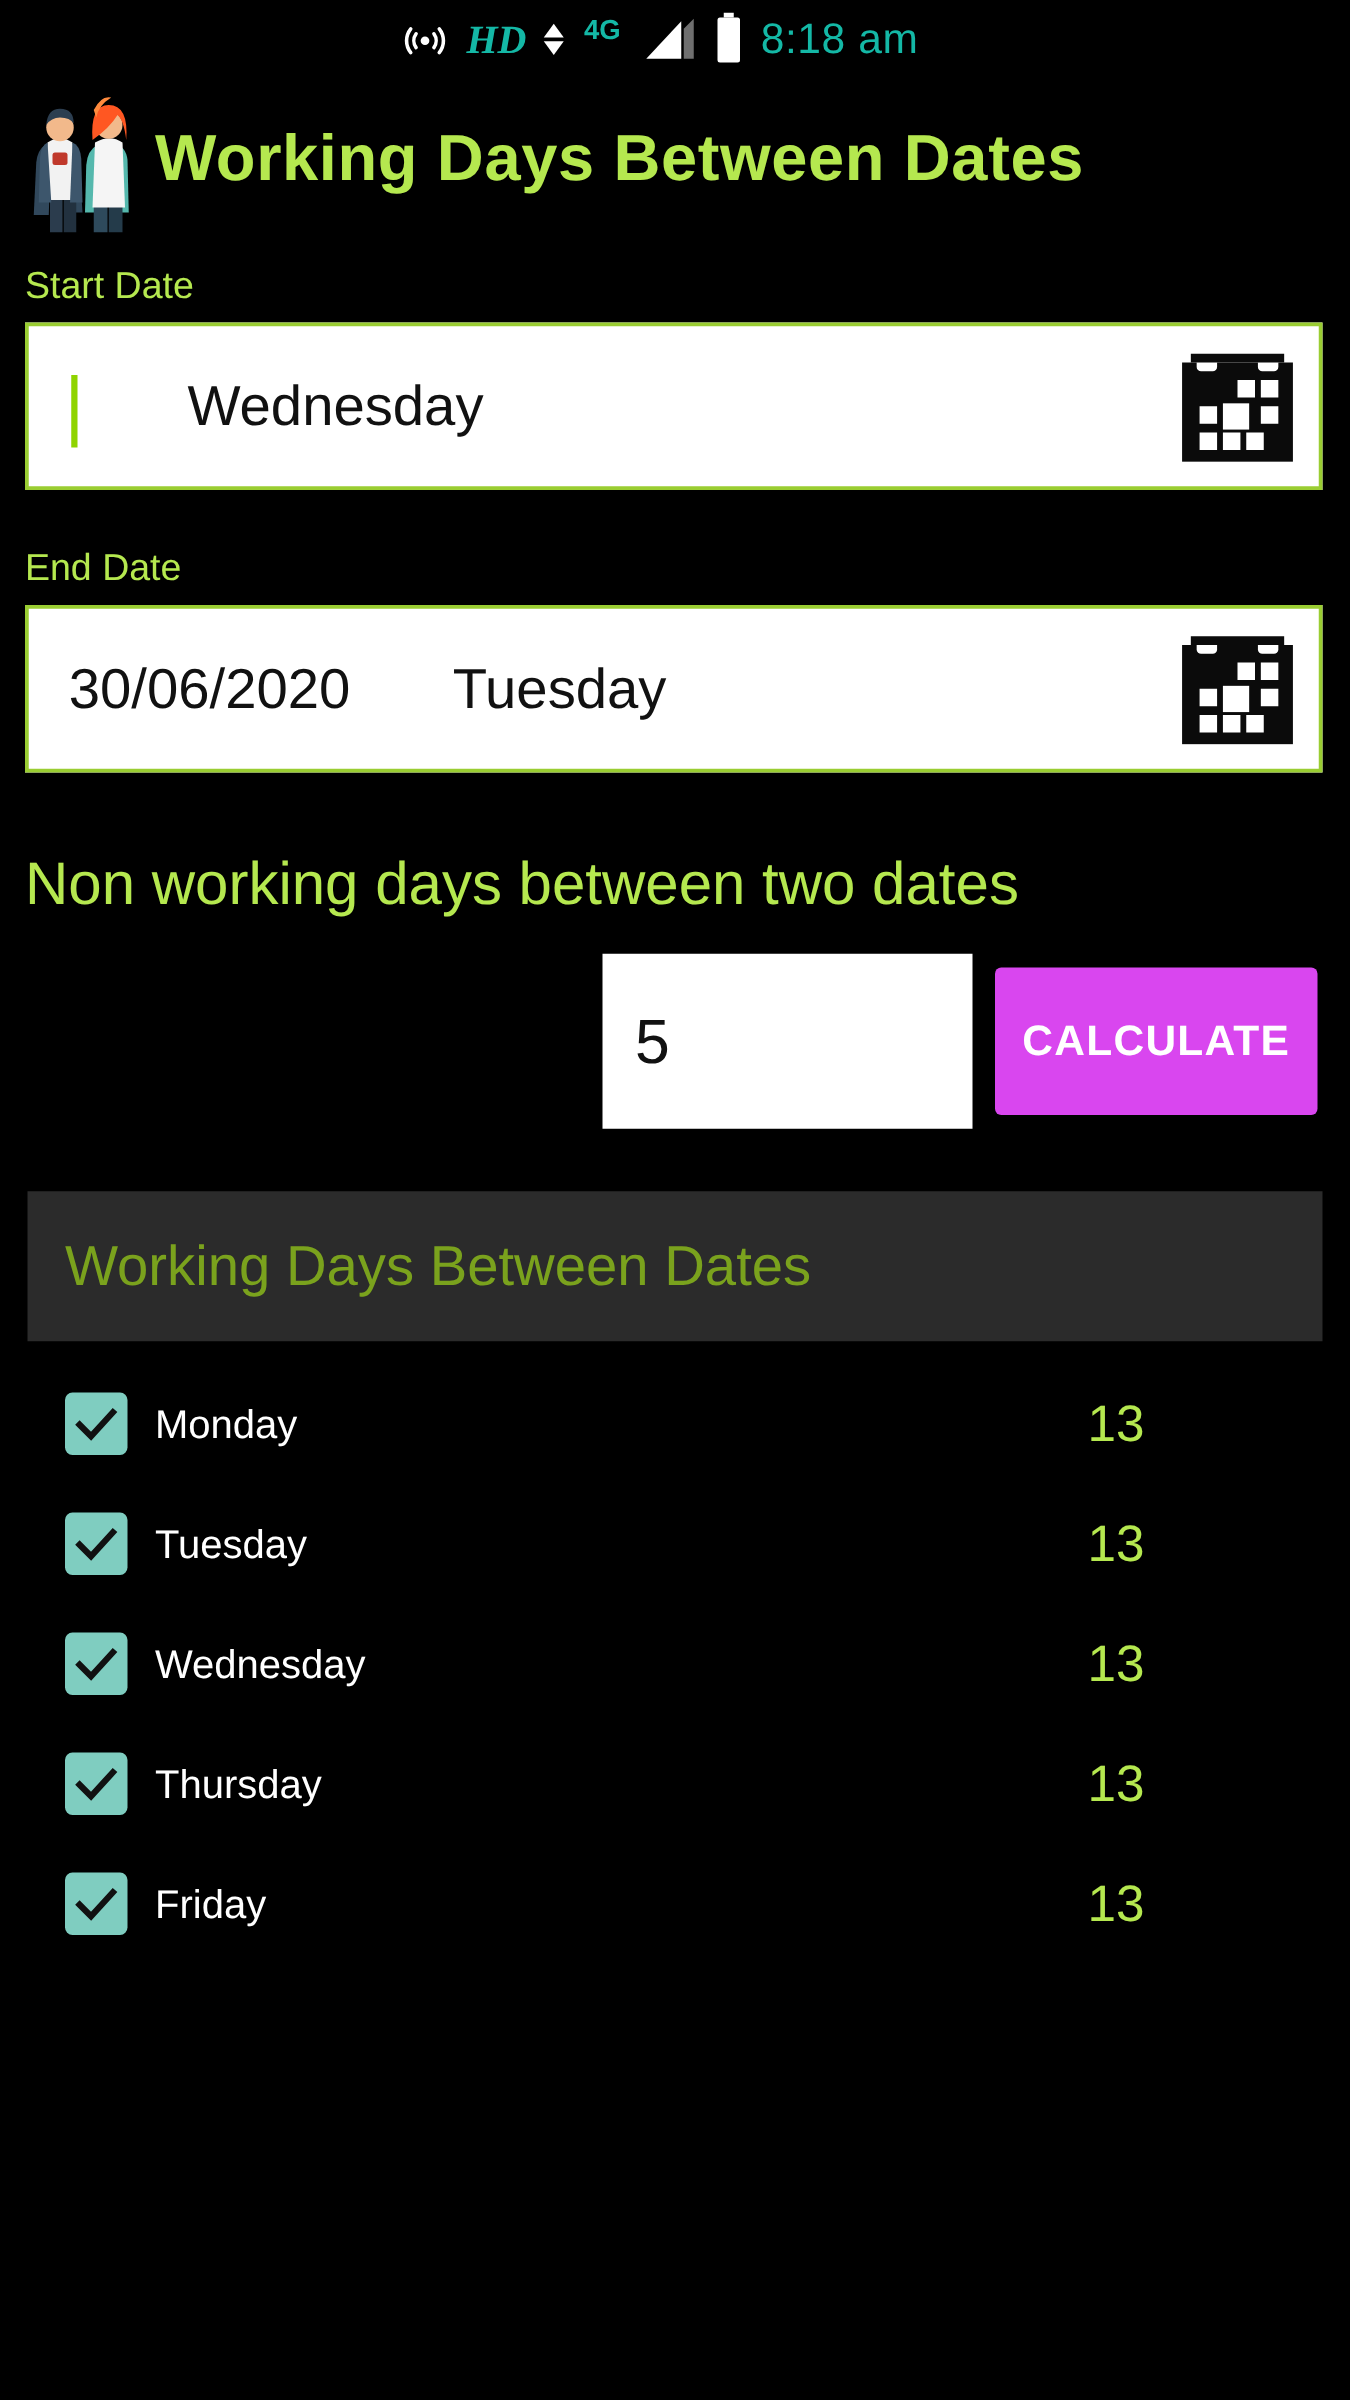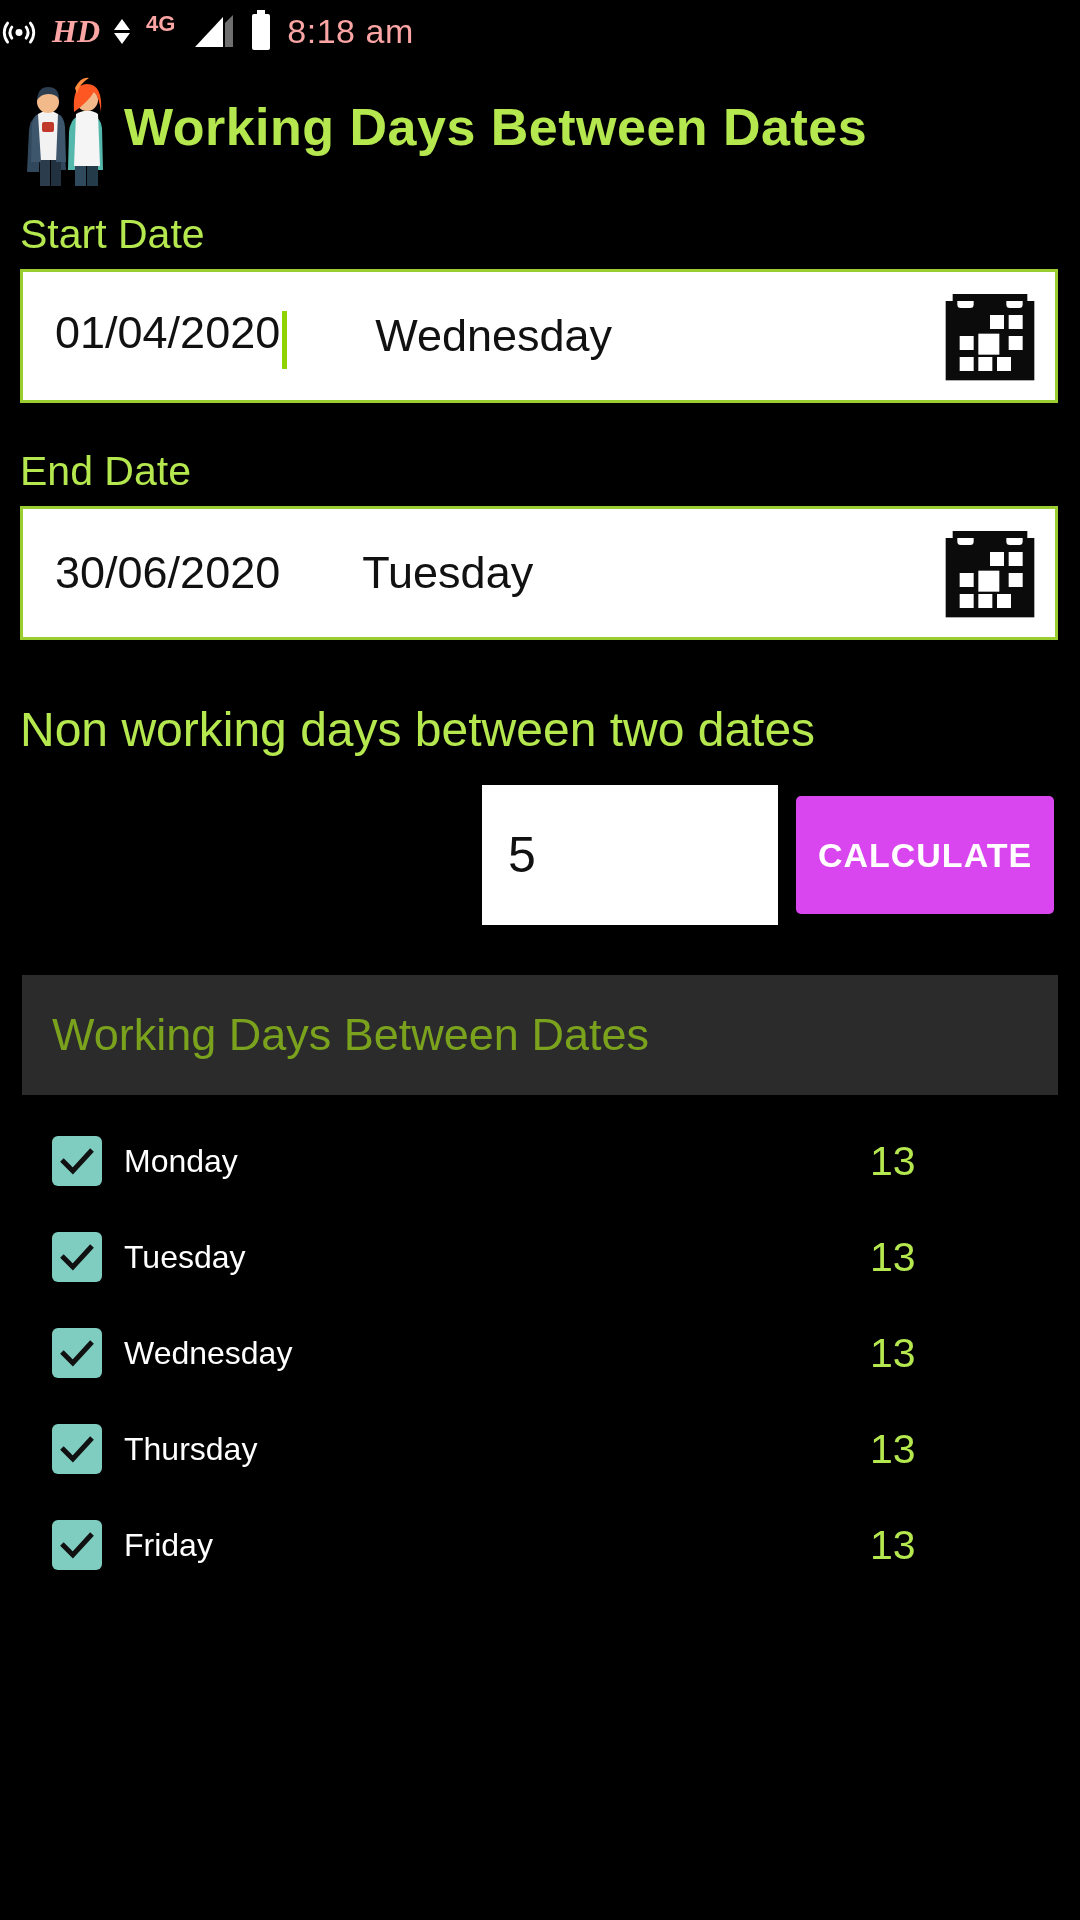--- a/index.html
+++ b/index.html
@@ -7,23 +7,23 @@
     width: 1080px; height: 1920px;
     background: #000000;
     font-family: "Liberation Sans", sans-serif;
     overflow: hidden;
   }
   .screen { position: relative; width: 1080px; height: 1920px; background: #000; }
 
   
   .statusbar {
     height: 62px; width: 100%;
-    display: flex; align-items: center; justify-content: flex-start;
+    display: flex; align-items: center; justify-content: center;
     padding-right: 24px; gap: 14px;
-    color: #fca5a5;
+    color: #14b8a6;
   }
   .sb-icon { display: flex; align-items: center; }
   .sb-hd {
     font-family: "Liberation Serif", serif;
     font-style: italic; font-weight: 700;
     font-size: 32px; letter-spacing: 0px; line-height: 1;
   }
   .sb-net { display: flex; align-items: center; gap: 16px; }
   .arrows { display: flex; flex-direction: column; align-items: center; gap: 3px; }
   .arr-up { width: 0; height: 0; border-left: 8px solid transparent; border-right: 8px solid transparent; border-bottom: 11px solid #fff; }
@@ -37,21 +37,21 @@
     padding: 10px 0 10px 18px; height: 130px;
   }
   .app-logo { width: 96px; height: 118px; flex: 0 0 96px; position: relative; }
   .app-title {
     color: #b5e84f; font-size: 52px; font-weight: 700;
     letter-spacing: 0.5px; white-space: nowrap;
   }
 
   
   .field-label {
-    color: #b5e84f; font-size: 41px; font-weight: 400;
+    color: #b5e84f; font-size: 30px; font-weight: 400;
     padding-left: 20px; line-height: 1;
   }
 
   
   .date-box {
     margin: 14px 22px 0 20px;
     height: 134px; background: #ffffff;
     border: 3px solid #9acd32;
     display: flex; align-items: center;
     position: relative;
@@ -197,21 +197,21 @@
         <path d="M56 44 q-2 -28 13 -28 q16 0 14 28 q-2 -16 -7 -20 q-6 10 -20 20z" fill="#ff5722"></path>
         <path d="M57 20 q6 -12 14 -10 q-10 6 -12 16z" fill="#ff8a3d"></path>
       </svg>
     </span>
     <span class="app-title">Working Days Between Dates</span>
   </div>
 
   <div style="margin-top:22px;">
     <div class="field-label">Start Date</div>
     <div class="date-box">
-      <span class="date-value"><span>01/04/2020</span><span class="caret"></span></span>
+      <span class="date-value"><span class="caret"></span></span>
       <span class="date-day">Wednesday</span>
       <span class="cal-btn">
         <svg class="cal-ico" viewBox="0 0 48 48">
           <rect x="2" y="6" width="44" height="40" rx="2" fill="#ffffff"></rect>
           <rect x="5" y="9" width="38" height="34" fill="#0b0b0b"></rect>
           <rect x="10" y="2" width="7" height="10" rx="1.5" fill="#ffffff"></rect>
           <rect x="31" y="2" width="7" height="10" rx="1.5" fill="#ffffff"></rect>
           <rect x="8" y="6" width="32" height="3" fill="#0b0b0b"></rect>
           <rect x="24" y="15" width="6" height="6" fill="#ffffff"></rect>
           <rect x="32" y="15" width="6" height="6" fill="#ffffff"></rect>

